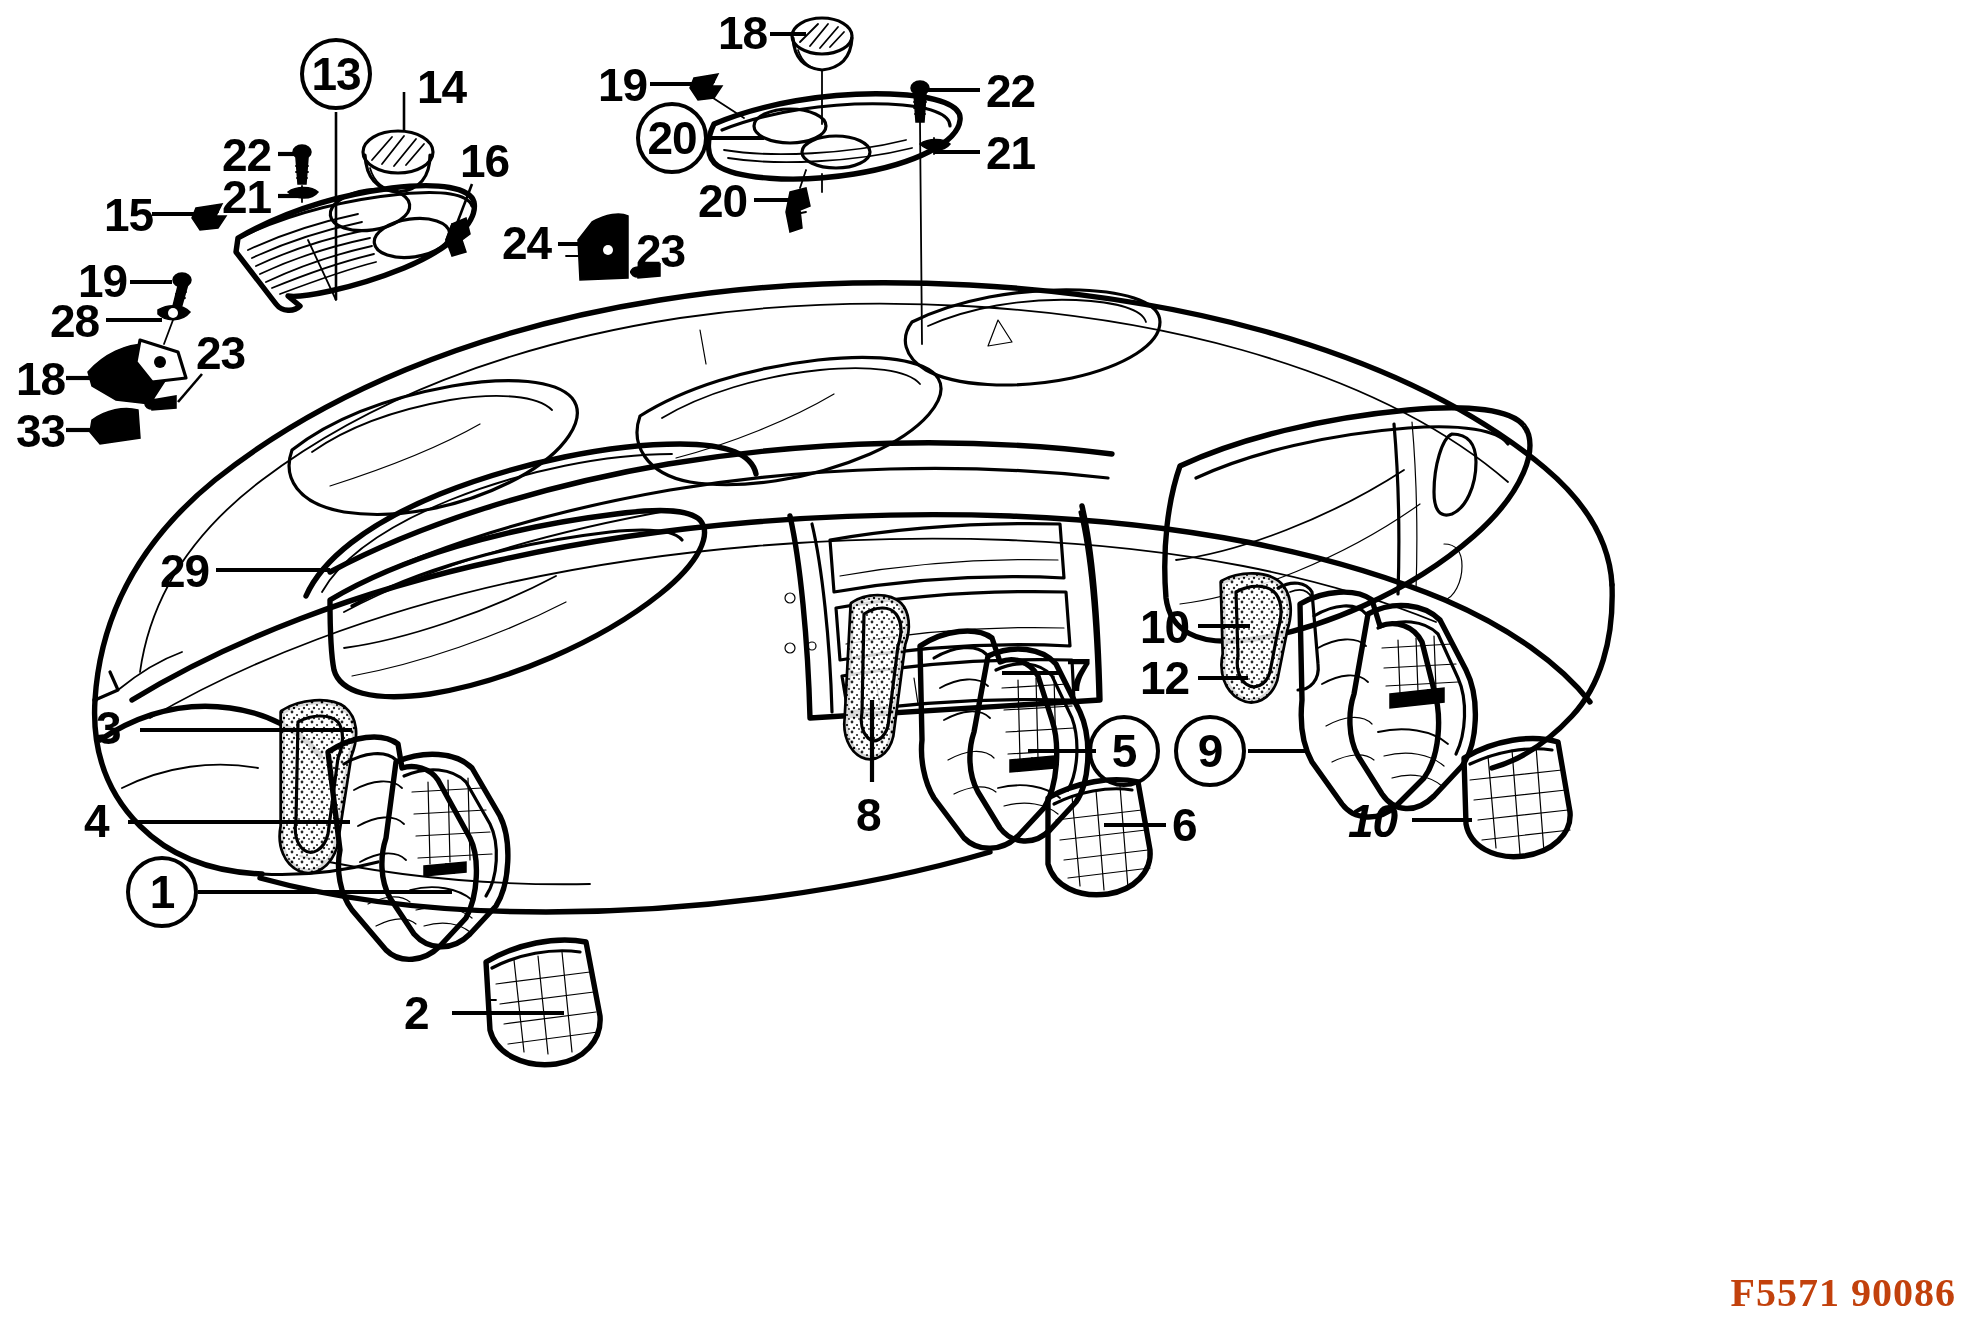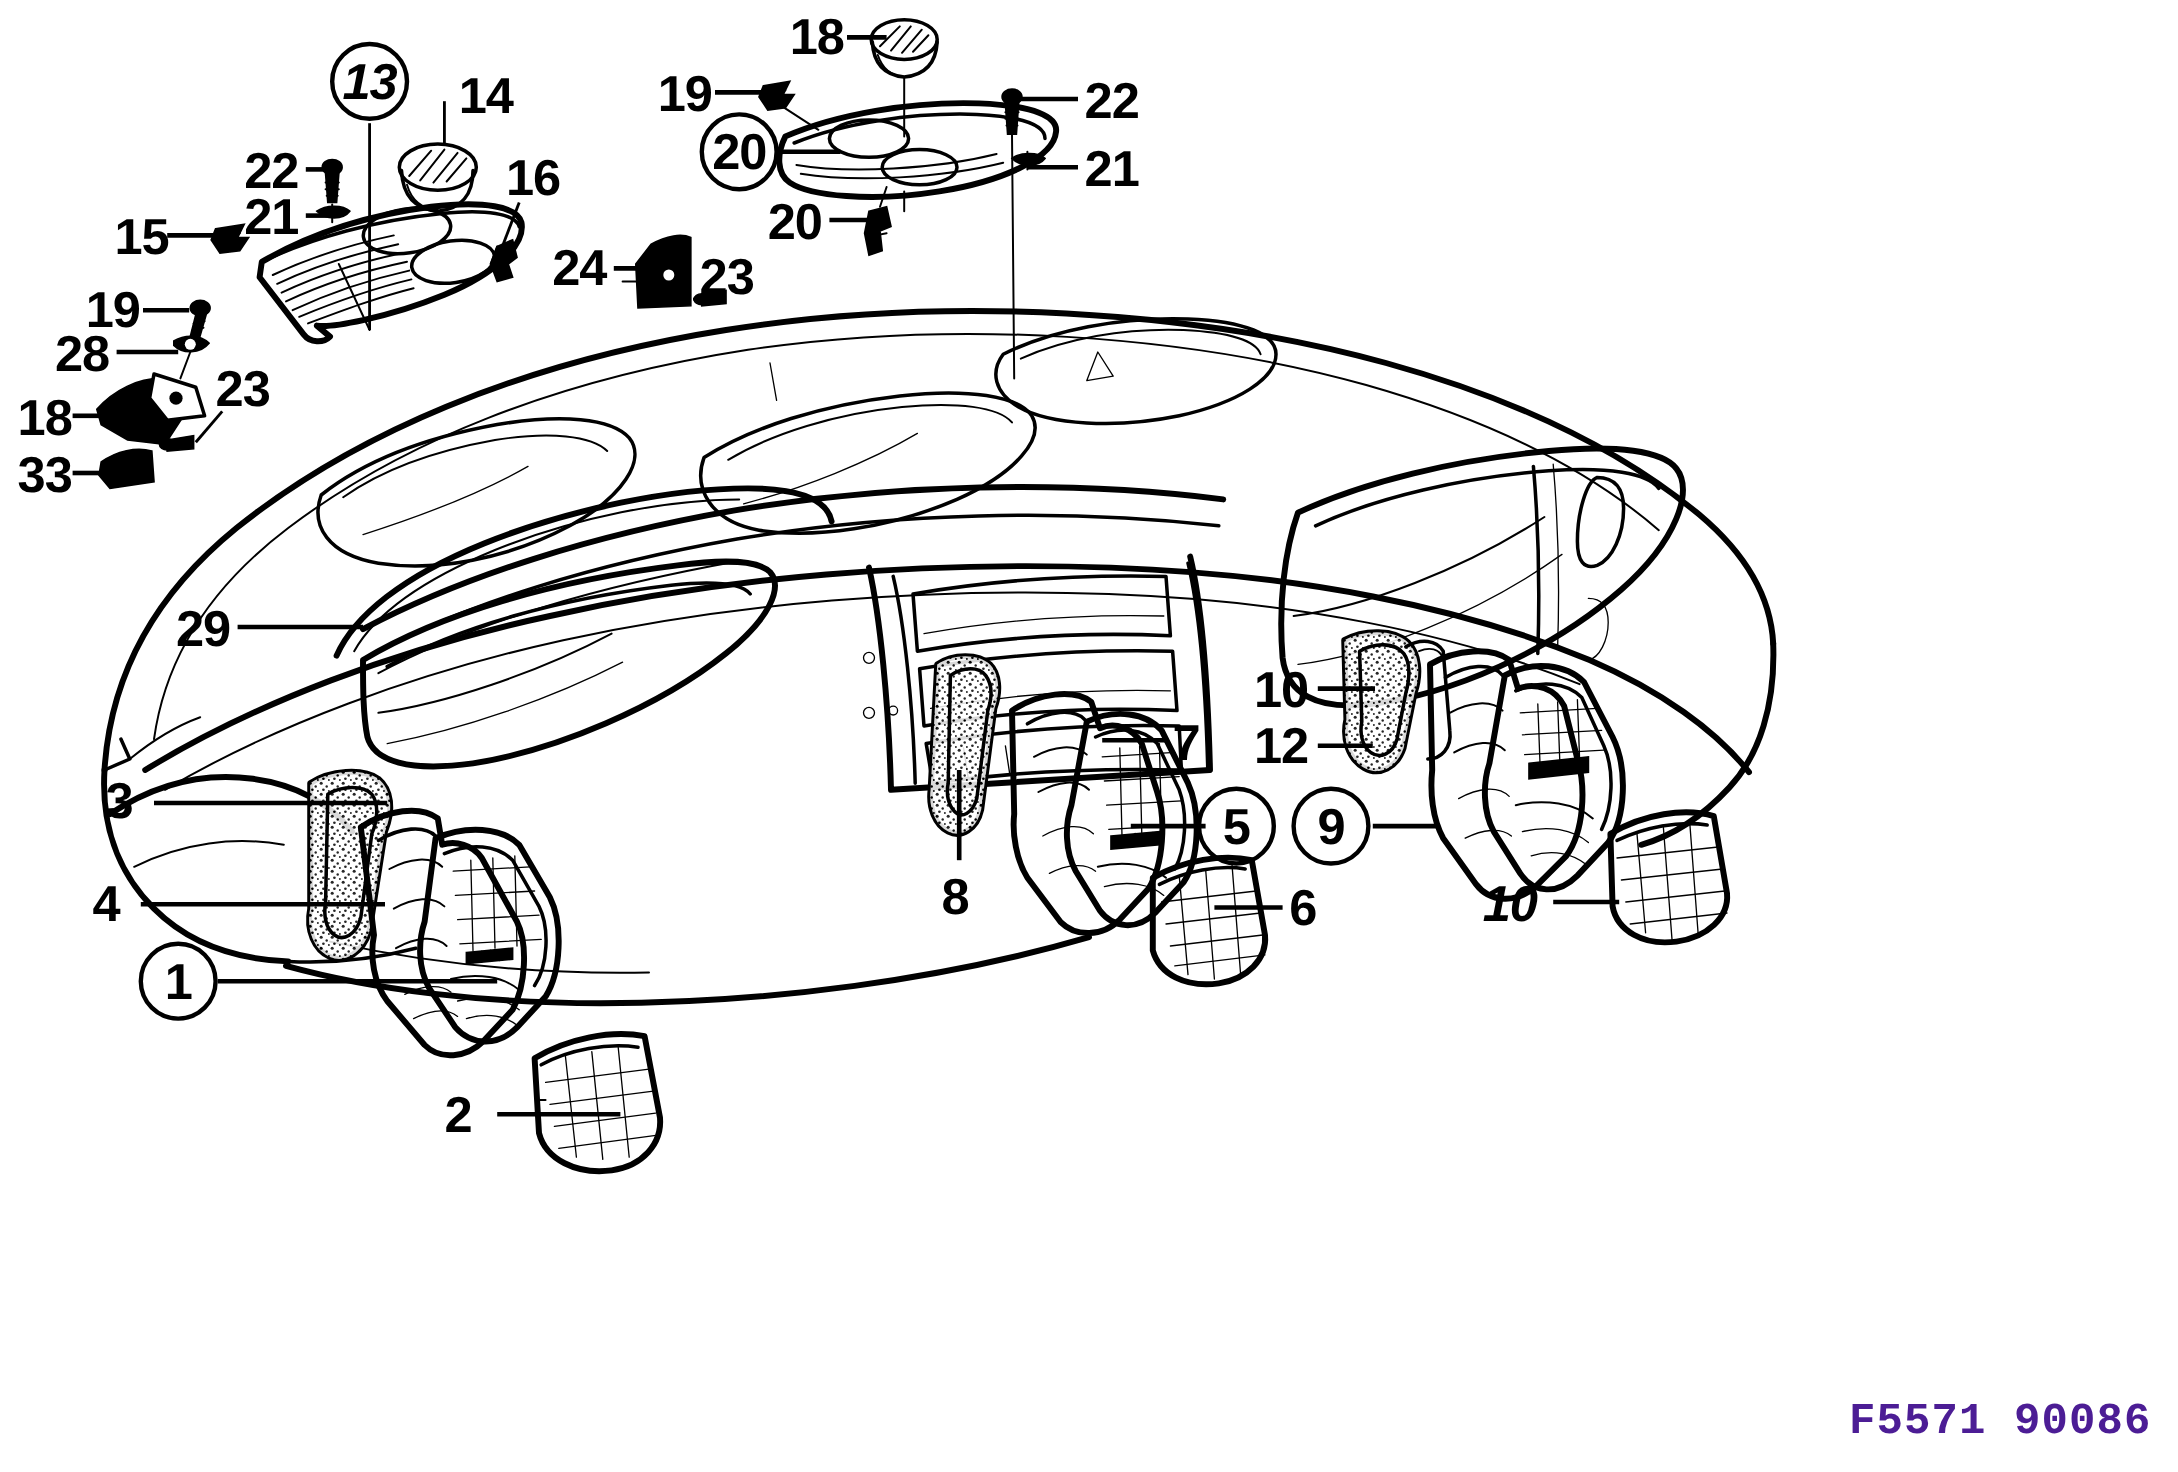--- a/index.html
+++ b/index.html
@@ -44,25 +44,25 @@
     align-items:center;
     justify-content:center;
     font-size:46px;
     box-sizing:border-box;
     background:transparent;
   }
   #drawing-id{
     position:absolute;
     right:24px;
     bottom:22px;
-    font-family:Liberation Mono, monospace;
+    font-family:Liberation Serif, serif;
     font-weight:700;
     font-size:40px;
     letter-spacing:1px;
-    color:#4c1d95;
+    color:#c2410c;
     white-space:nowrap;
   }
 </style>
 </head>
 <body>
 
 <div id="sheet">
 
   <svg id="artwork" viewBox="0 0 1980 1338" xmlns="http://www.w3.org/2000/svg">
     <defs>
@@ -567,21 +567,21 @@
 
   <div class="callout circled" style="left:1088px; top:715px;">5</div>
   <div class="callout" style="left:1172px; top:802px;">6</div>
   <div class="callout" style="left:1066px; top:652px;">7</div>
   <div class="callout" style="left:856px;  top:792px;">8</div>
   <div class="callout circled" style="left:1174px; top:715px;">9</div>
   <div class="callout" style="left:1348px; top:798px;font-style:italic;">10</div>
   <div class="callout" style="left:1140px; top:604px;">10</div>
   <div class="callout" style="left:1140px; top:655px;">12</div>
 
-  <div class="callout circled" style="left:300px; top:38px;font-style:italic;">13</div>
+  <div class="callout circled" style="left:300px; top:38px;">13</div>
   <div class="callout" style="left:382px; top:64px;margin-left:35px;">14</div>
   <div class="callout" style="left:104px; top:192px;">15</div>
   <div class="callout" style="left:460px; top:138px;">16</div>
   <div class="callout" style="left:222px; top:132px;">22</div>
   <div class="callout" style="left:222px; top:174px;">21</div>
 
   <div class="callout circled" style="left:636px; top:102px;">20</div>
   <div class="callout" style="left:718px; top:10px;">18</div>
   <div class="callout" style="left:598px; top:62px;">19</div>
   <div class="callout" style="left:698px; top:178px;">20</div>

